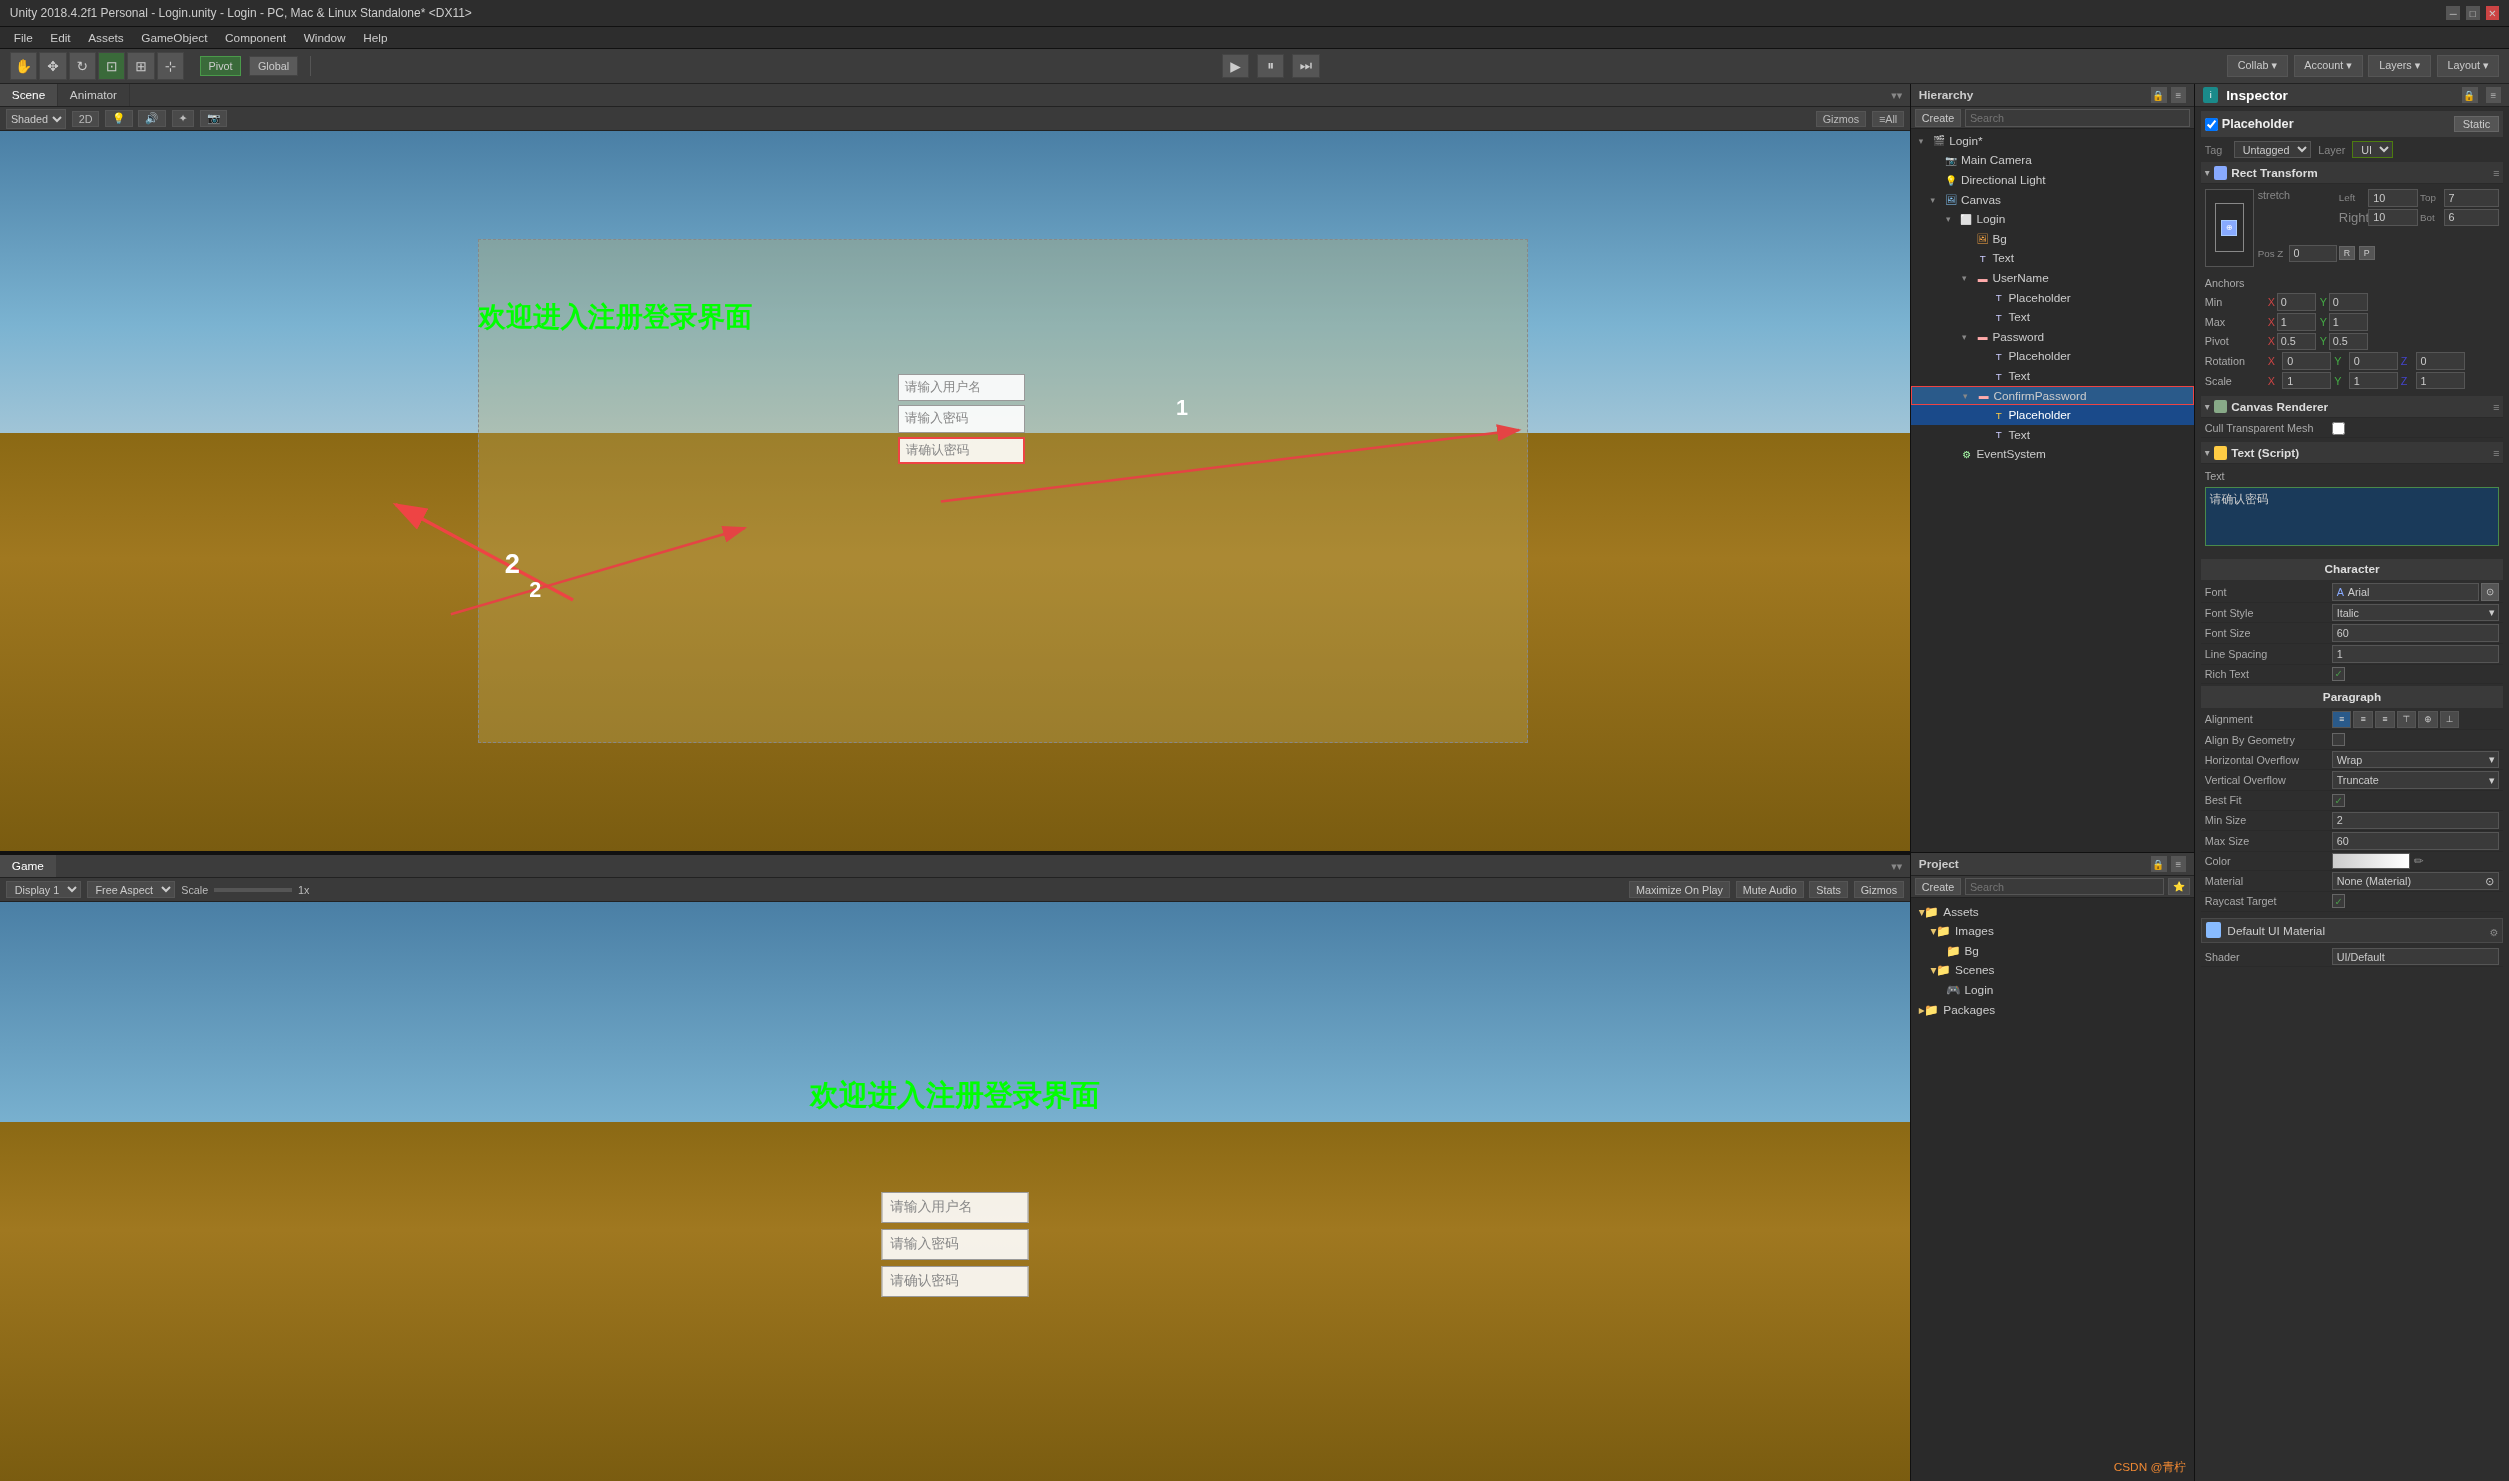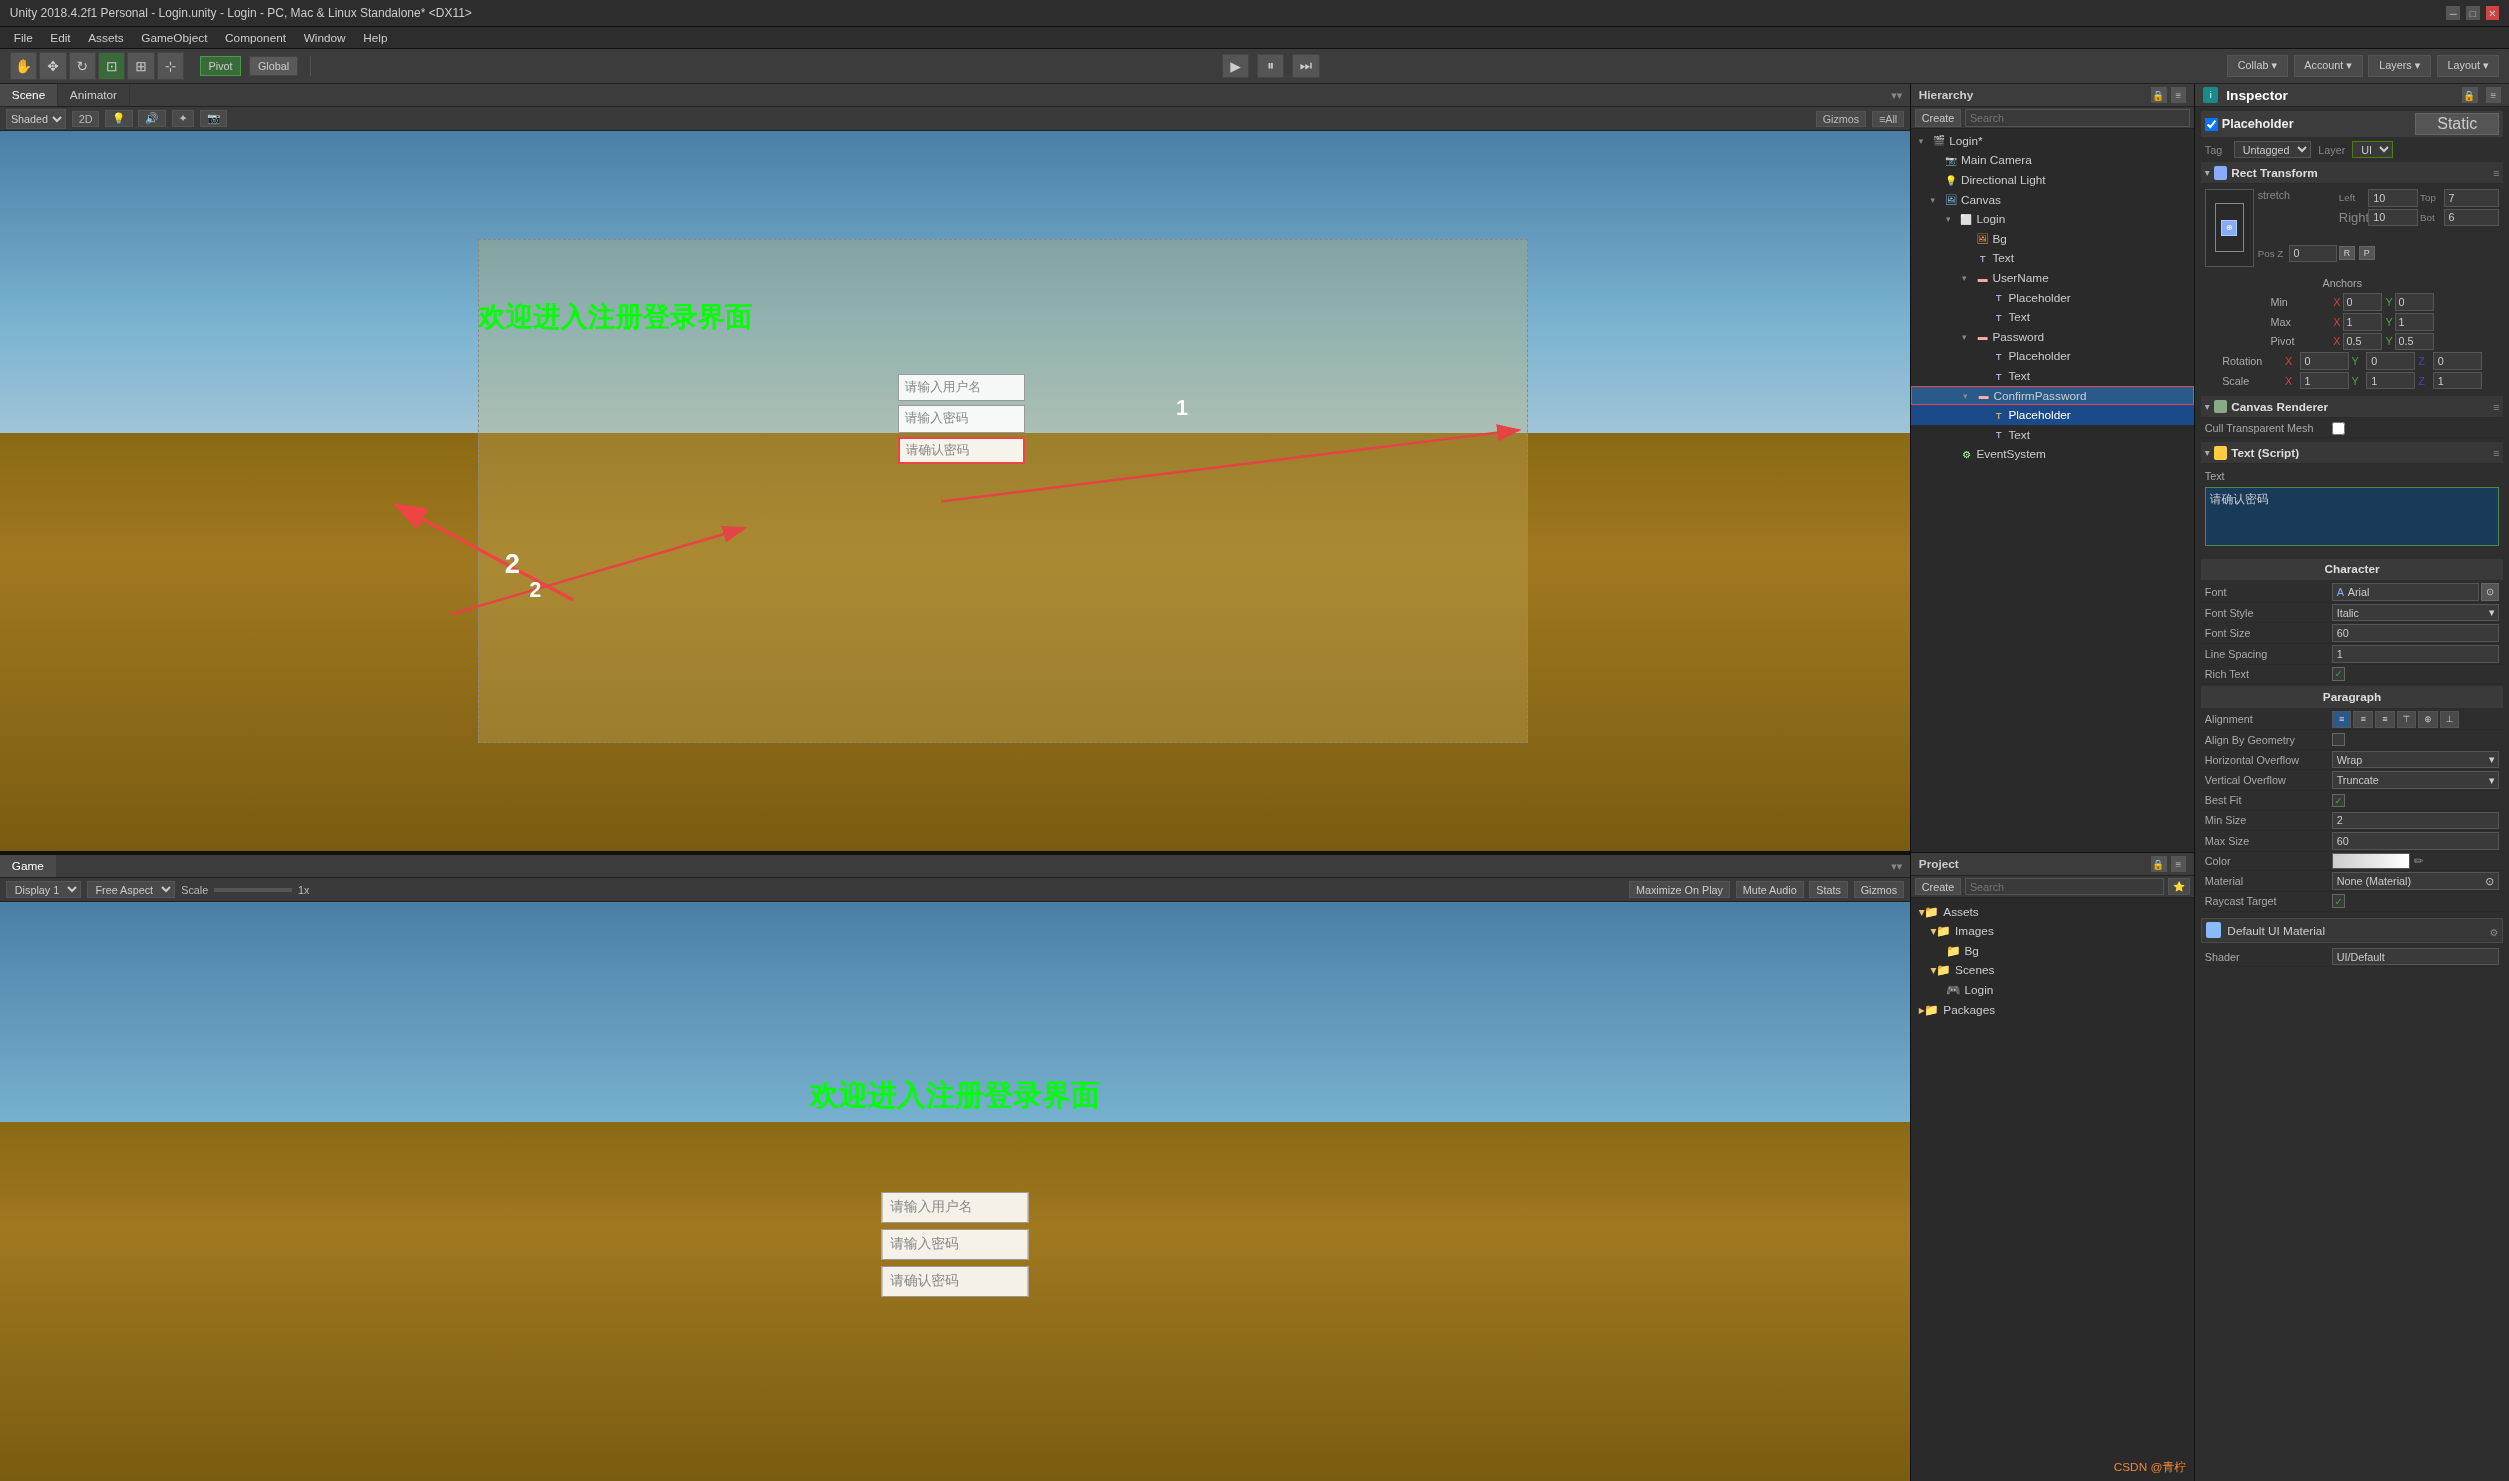--- a/index.html
+++ b/index.html
@@ -542,21 +542,20 @@
 
     
     .anchors-section {
       padding: 2px 3.9px;
     }
     .anchor-row {
       display: flex;
       align-items: center;
       height: 19.6px;
       gap: 3.9px;
-      justify-content: center;
     }
     .anchor-label {
       width: 59px;
       font-size: 10.8px;
       color: #aaa;
     }
     .anchor-xy {
       display: flex;
       gap: 3.9px;
     }
@@ -686,22 +685,22 @@
       height: 17.6px;
       padding: 0 3.9px;
       font-size: 10.8px;
       color: #ccc;
       display: flex; align-items: center;
     }
 
     .static-badge {
       background: #555;
       border: 1px solid #666;
-      padding: 1px 21px;
-      font-size: 16px;
+      padding: 1px 8px;
+      font-size: 11px;
       color: #ccc;
     }
 
     .layer-dropdown {
       background: #3a3a3a;
       border: 1px solid #4d7c0f;
       color: #ccc;
       font-size: 10.8px;
       padding: 1px 3.9px;
       height: 17.6px;

